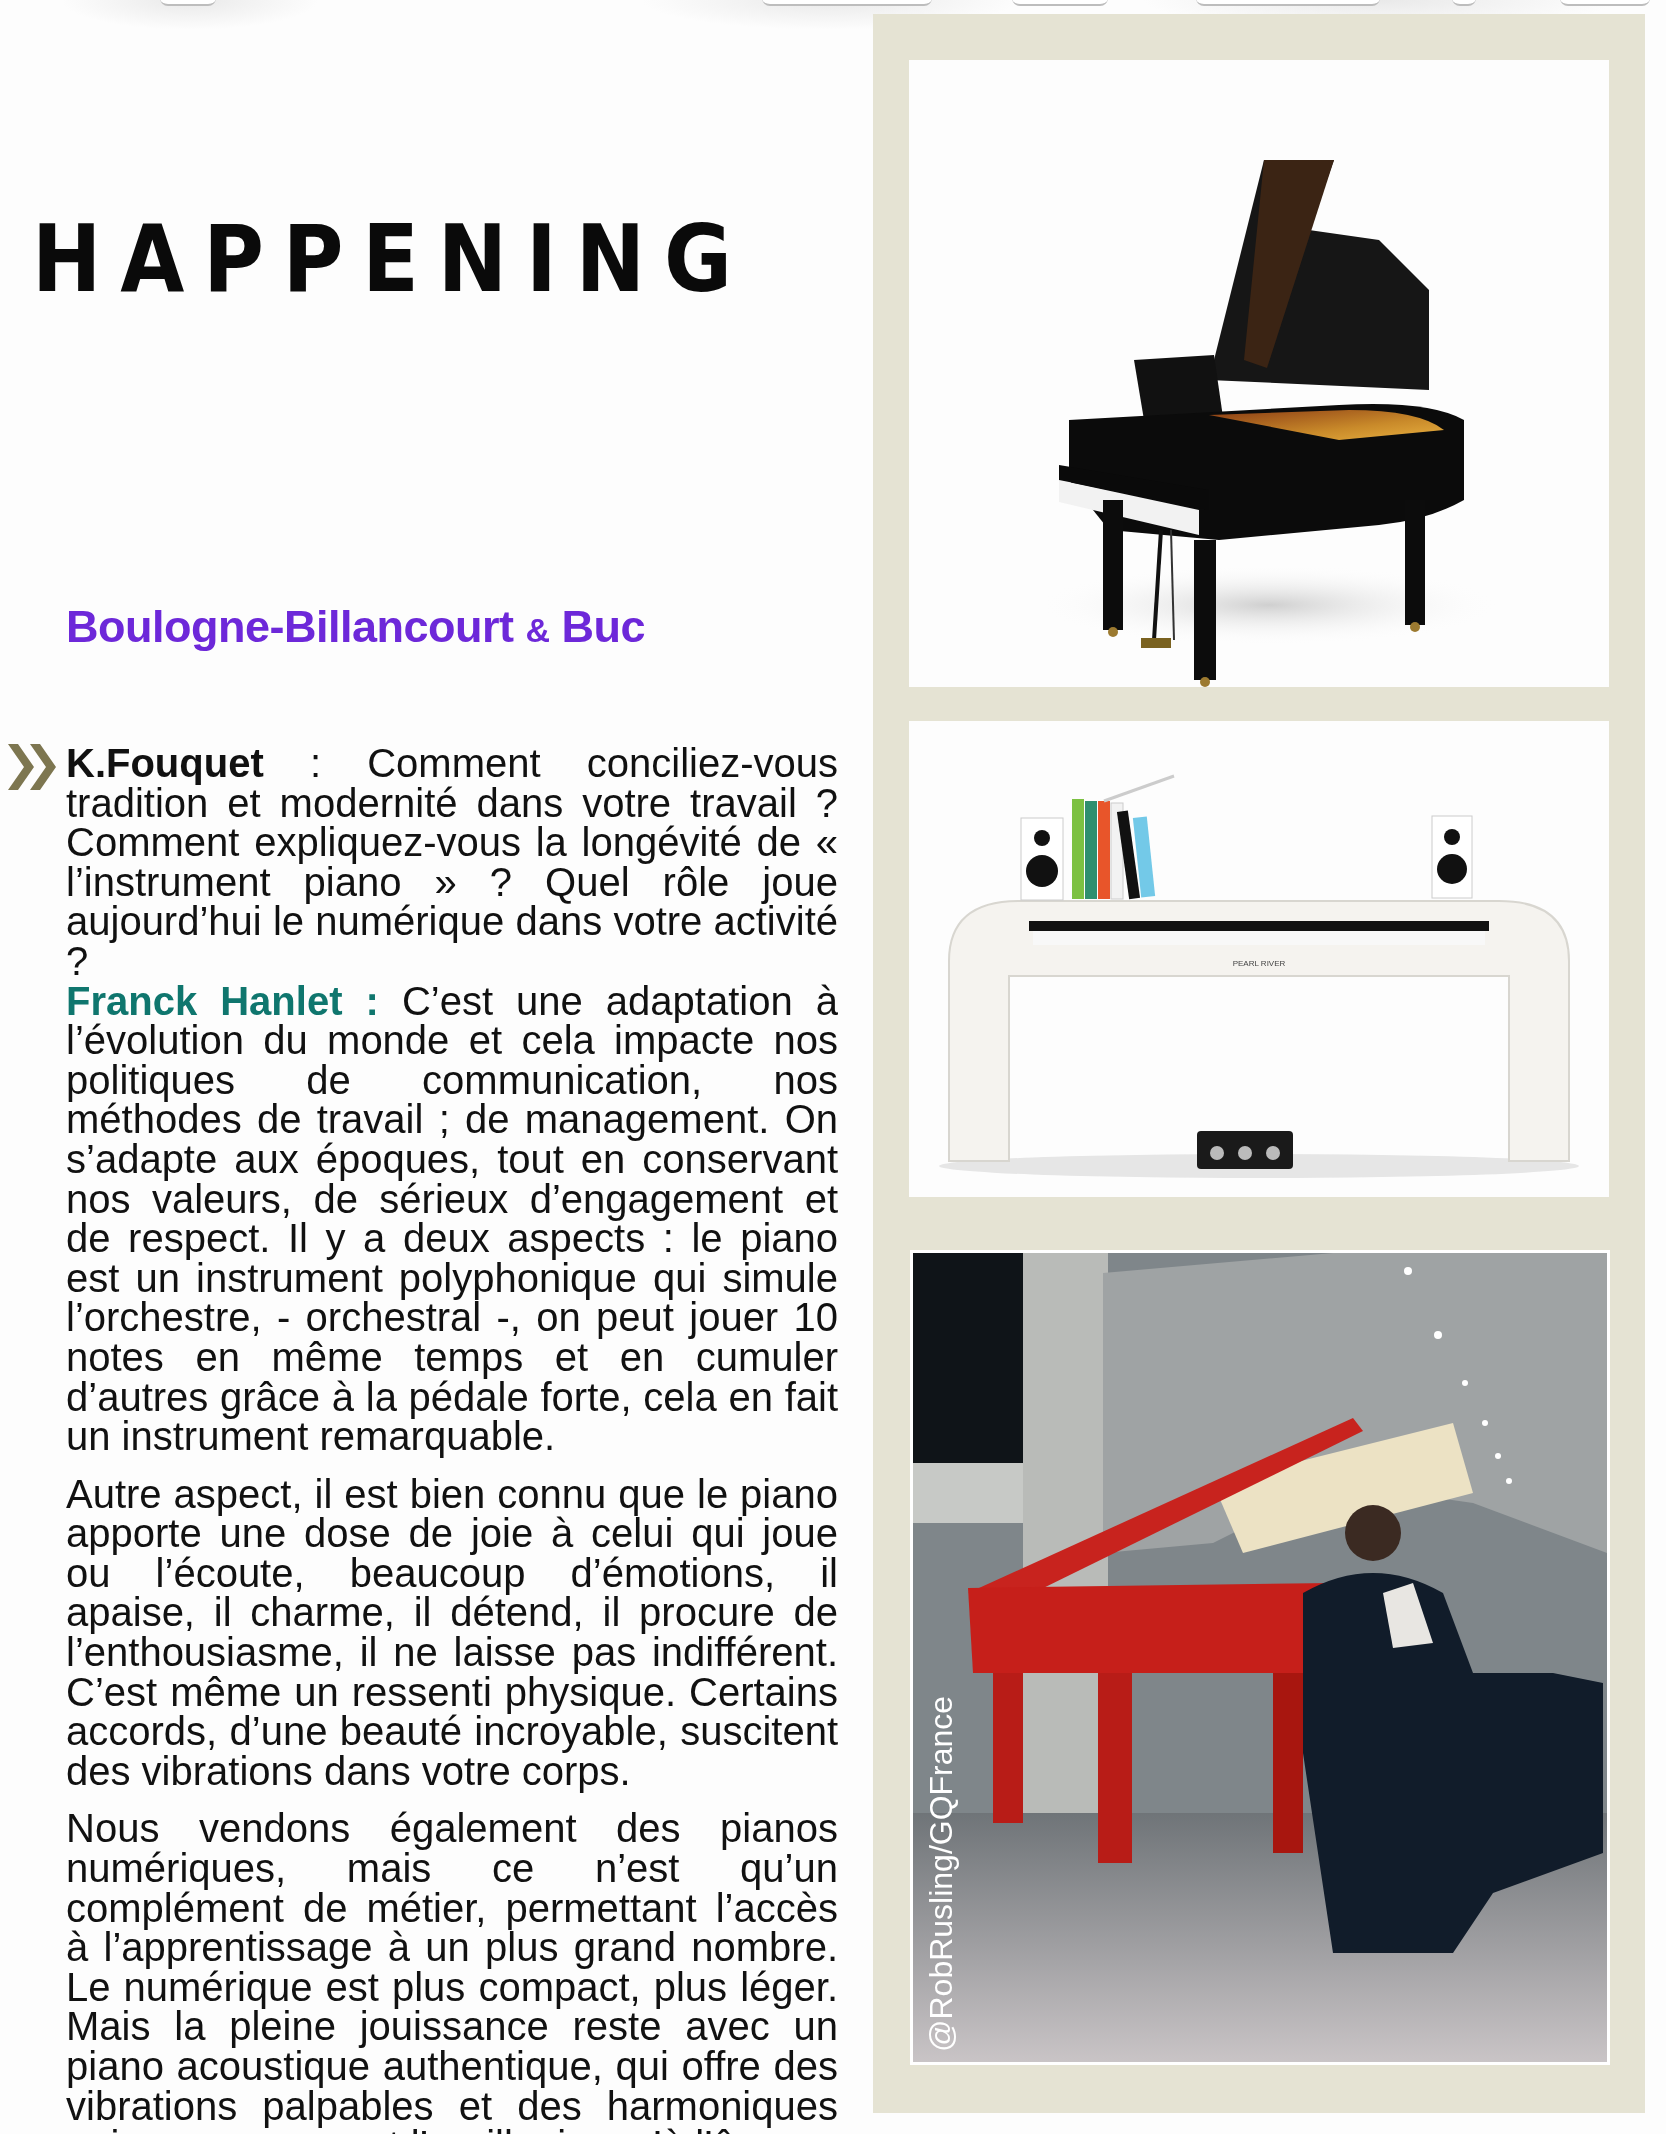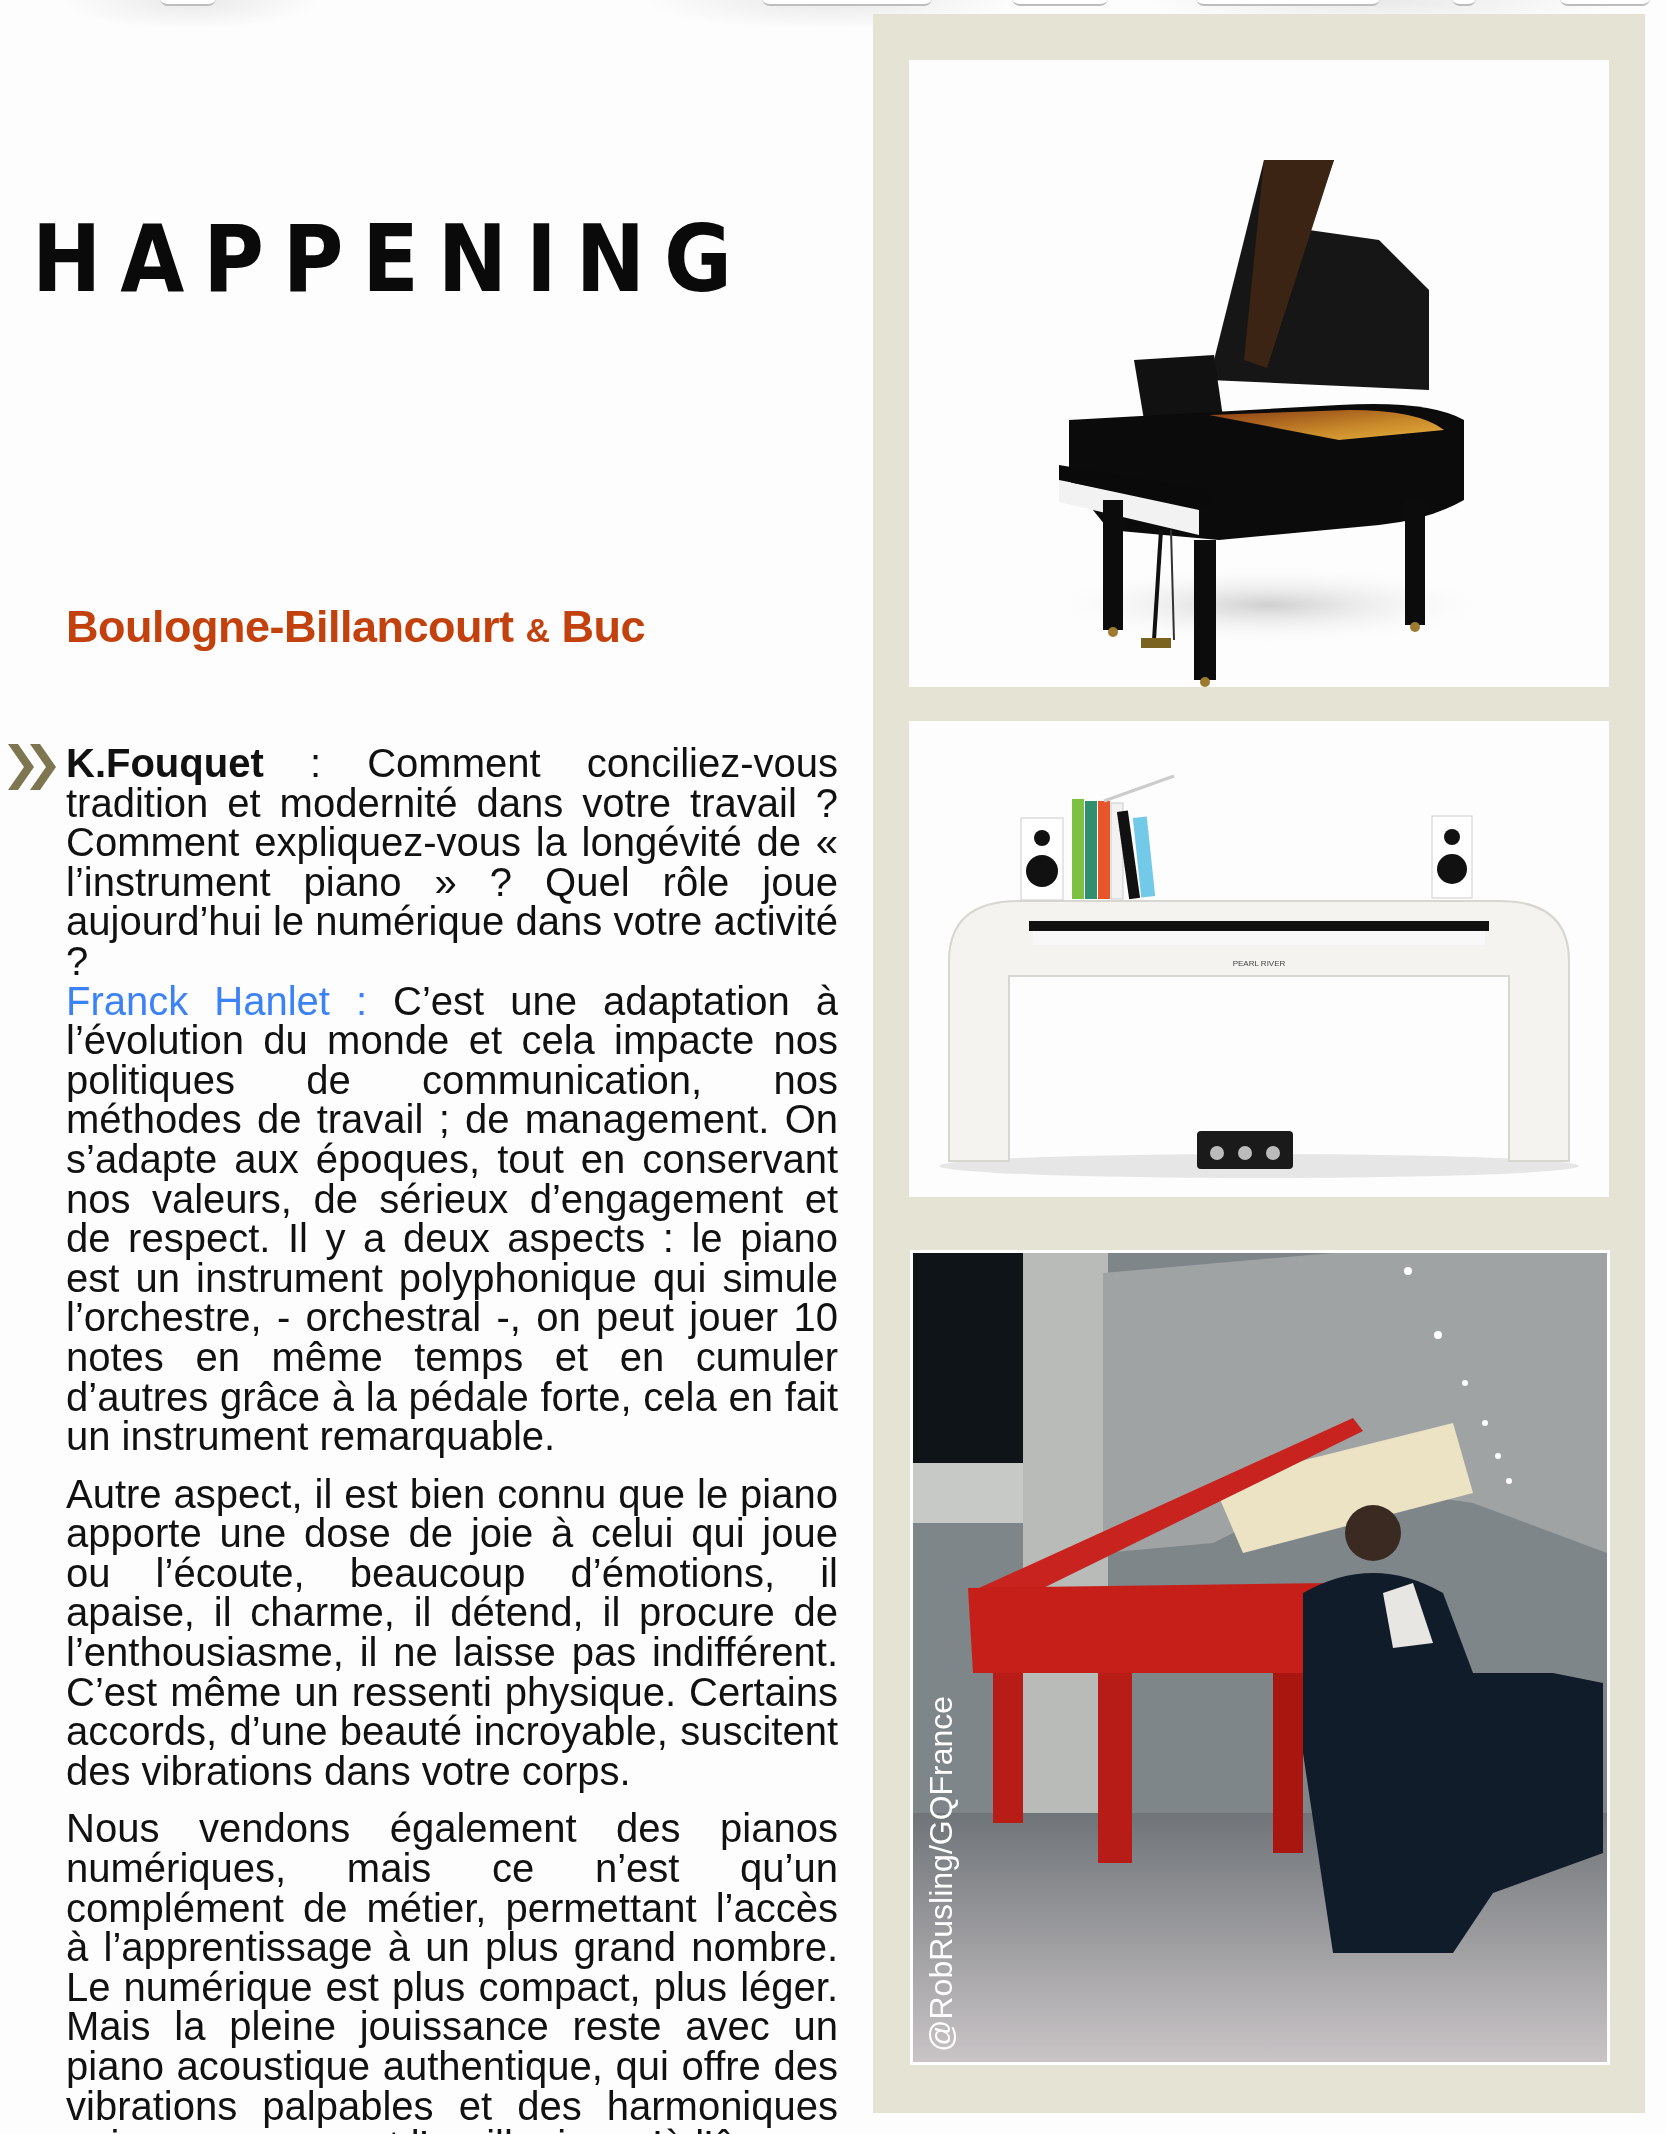--- a/index.html
+++ b/index.html
@@ -1,27 +1,27 @@
 <!DOCTYPE html>
 <html><head>
 <meta charset="utf-8">
 <style>
   html, body { margin:0; padding:0; }
   body { width:1666px; height:2134px; background:#fdfdfd; position:relative; overflow:hidden; font-family:"Liberation Sans", sans-serif; color:#111; }
   .top-blob { position:absolute; top:-30px; height:60px; border-radius:30px; background:radial-gradient(ellipse at center, #e9e9e9 0%, rgba(240,240,240,0) 70%); }
   .top-chip { position:absolute; top:-6px; height:10px; border-radius:0 0 8px 8px; border-bottom:2px solid #bdbdbd; background:#fff; }
   .heading { position:absolute; left:32px; top:152px; font-family:"DejaVu Sans", sans-serif; font-weight:bold; font-size:92px; letter-spacing:21px; line-height:1; color:#0a0a0a; transform:scaleX(0.9); transform-origin:left center; }
-  .subtitle { position:absolute; left:66px; top:602px; font-family:"Liberation Sans", sans-serif; font-weight:bold; font-size:45px; line-height:1.1; color:#c2410c; letter-spacing:-0.5px; }
+  .subtitle { position:absolute; left:66px; top:602px; font-family:"Liberation Sans", sans-serif; font-weight:bold; font-size:45px; line-height:1.1; color:#6d28d9; letter-spacing:-0.5px; }
   .subtitle .amp { font-size:34px; }
   .chevron { position:absolute; left:6px; top:742px; width:60px; height:50px; }
   .article { position:absolute; left:66px; top:744px; width:772px; font-size:40px; line-height:39.6px; text-align:justify; color:#111; }
   .article p { margin:0; }
   .article p + p { margin-top:18px; }
   .q-name { font-weight:bold; }
-  .a-name { font-weight:normal; color:#3b82f6; }
+  .a-name { font-weight:bold; color:#0f766e; }
   .panel { position:absolute; left:873px; top:14px; width:772px; height:2099px; background:#e5e3d3; }
   .frame { position:absolute; background:#fdfdfd; overflow:hidden; }
   .f1 { left:909px; top:60px; width:700px; height:627px; }
   .f2 { left:909px; top:721px; width:700px; height:476px; }
   .f3 { left:910px; top:1250px; width:700px; height:815px; background:#fff; }
   .f3 .photo { position:absolute; left:3px; top:3px; right:3px; bottom:3px; overflow:hidden;
     background:linear-gradient(180deg,#5d6468 0%,#7b8185 30%,#5a6064 55%,#2c3338 75%,#9a9598 100%); }
   .credit { position:absolute; left:12px; bottom:10px; transform:rotate(-90deg); transform-origin:left bottom; white-space:nowrap; color:#fff; font-size:32px; font-family:"Liberation Sans", sans-serif; line-height:1; width:0; }
   .credit span { display:inline-block; position:relative; left:0; top:32px; }
   svg { display:block; }

